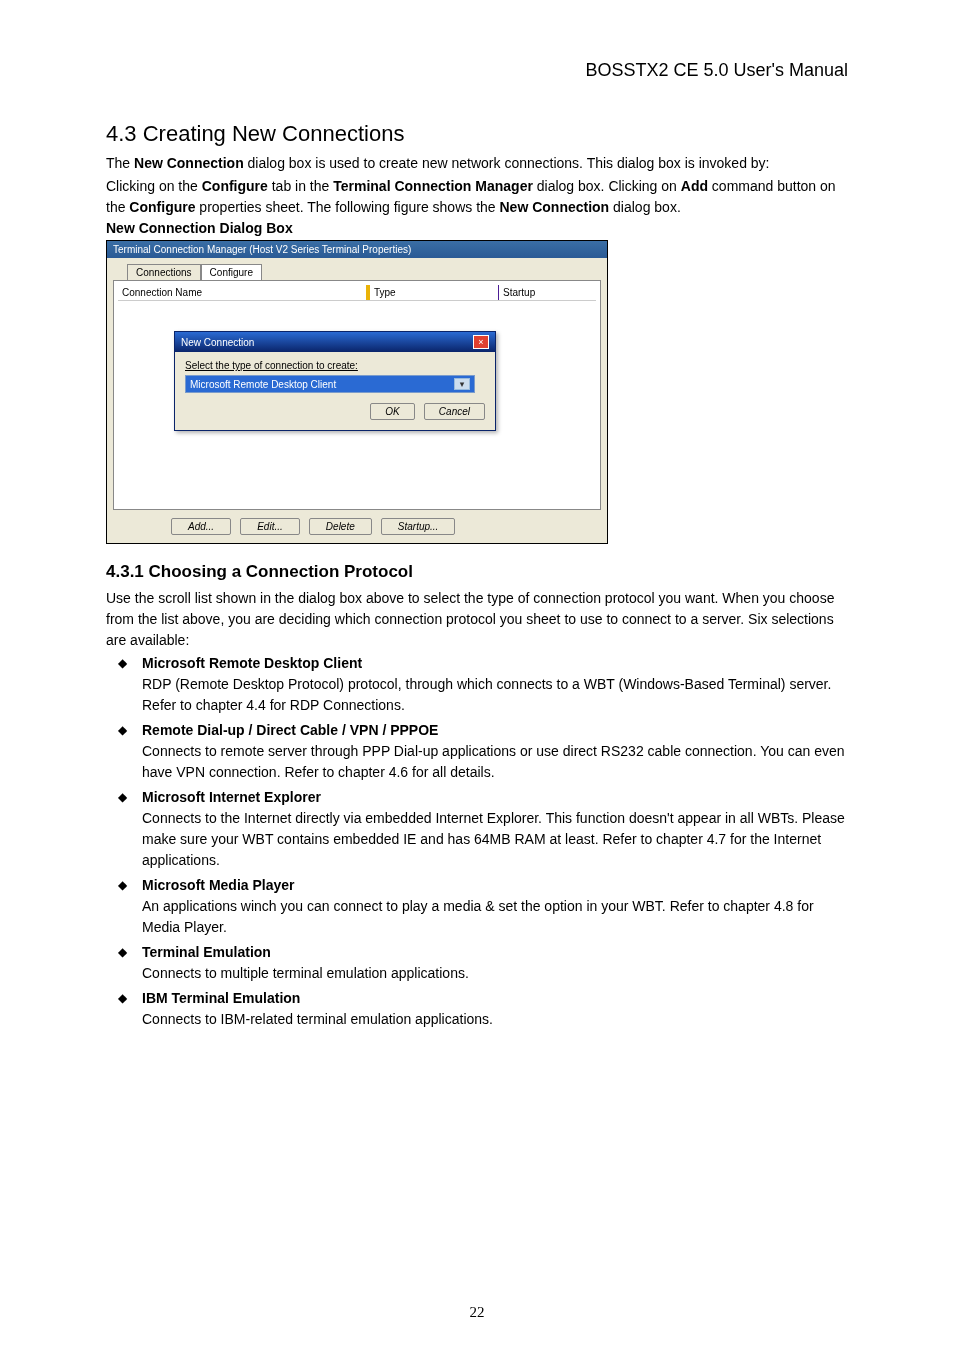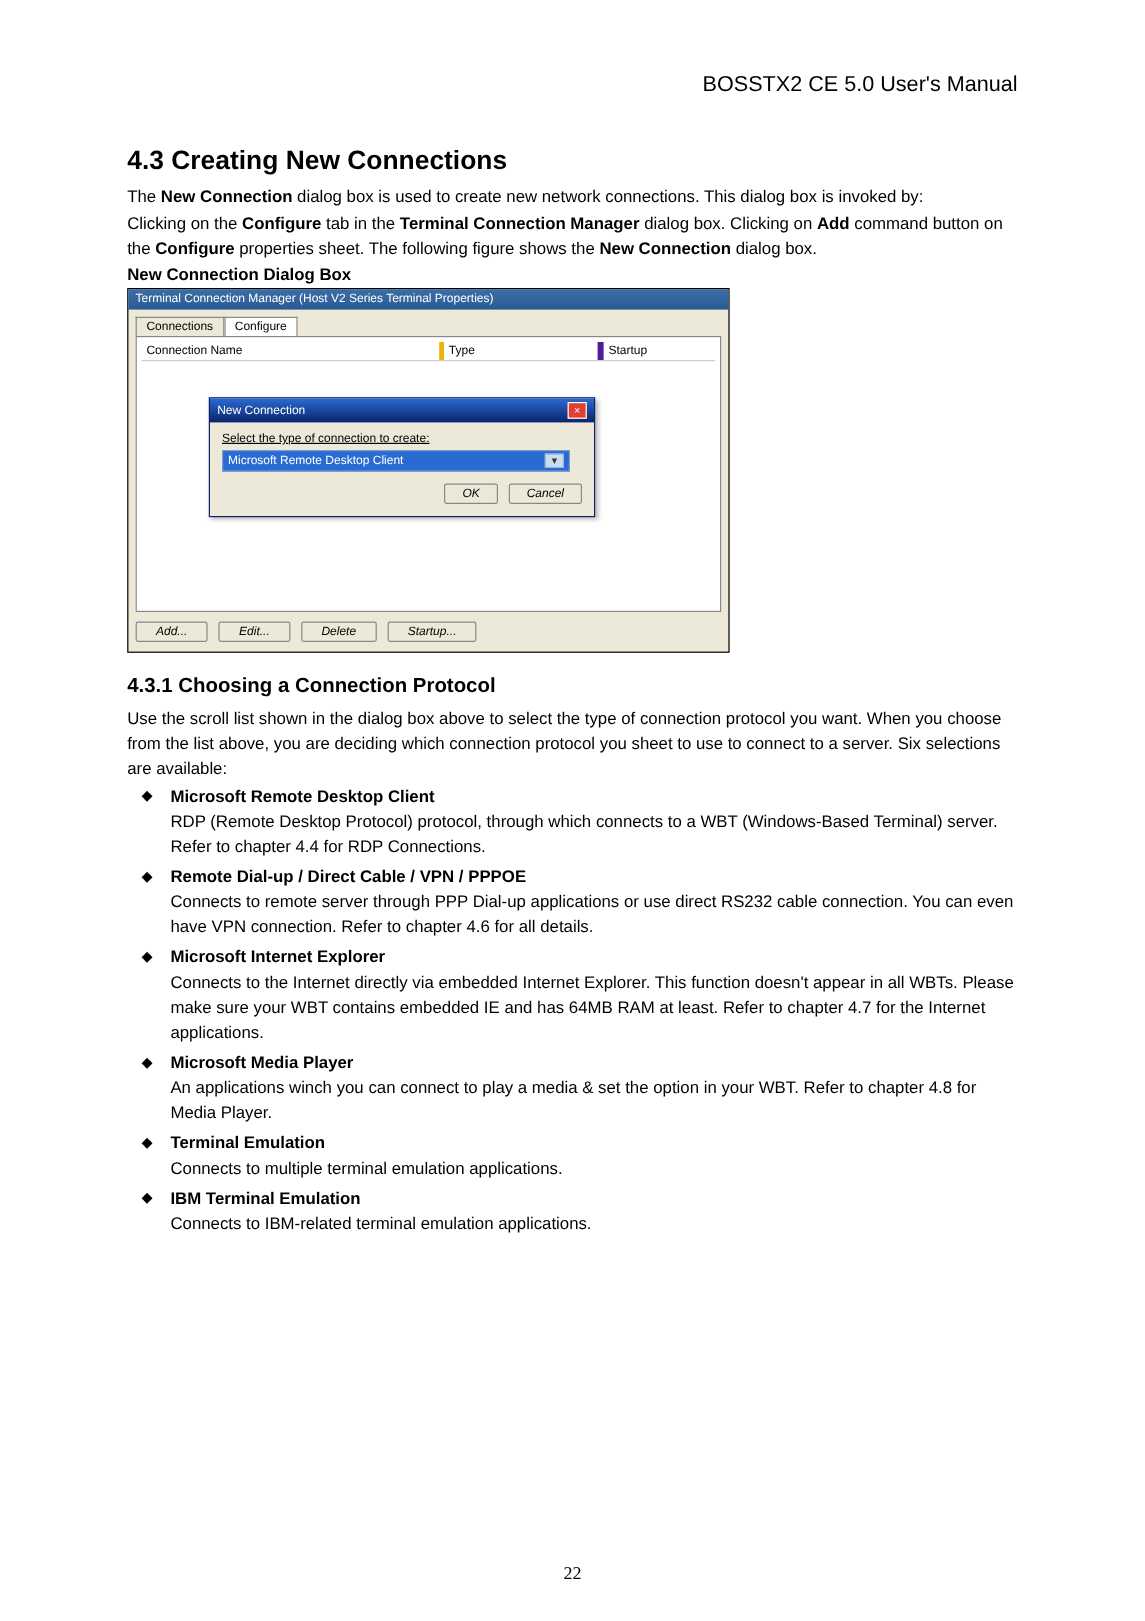--- a/index.html
+++ b/index.html
@@ -18,21 +18,21 @@
     box-sizing: border-box;
     position: relative;
   }
   .header-right {
     text-align: right;
     font-size: 18px;
     margin-bottom: 40px;
   }
   h2.section-title {
     font-size: 22px;
-    font-weight: bold;
+    font-weight: normal;
     margin: 0 0 6px 0;
   }
   .body-text {
     line-height: 1.5;
     margin: 0 0 2px 0;
   }
   .bold { font-weight: bold; }
   .caption {
     font-weight: bold;
     margin-top: 2px;
@@ -45,21 +45,21 @@
     font-size: 11px;
     margin-bottom: 18px;
   }
   .titlebar {
     background: linear-gradient(to bottom, #3a6ea5, #2a5a95);
     color: #fff;
     font-size: 10px;
     padding: 3px 6px;
   }
   .tabrow {
-    padding: 6px 6px 0 6px;
+    padding: 6px 6px 0 20px;
   }
   .tab {
     display: inline-block;
     border: 1px solid #888;
     border-bottom: none;
     padding: 2px 8px;
     font-size: 10px;
     background: #ece9d8;
   }
   .tab.active {
@@ -73,21 +73,21 @@
     min-height: 220px;
     position: relative;
   }
   .cols {
     display: flex;
     font-size: 10px;
     border-bottom: 1px solid #ccc;
   }
   .cols div:nth-child(1){ flex: 0 0 240px; padding: 2px 4px; }
   .cols div:nth-child(2){ flex: 0 0 120px; padding: 2px 4px; border-left: 4px solid #eab308; }
-  .cols div:nth-child(3){ flex: 1; padding: 2px 4px; border-left: 5px solid #4c1d95; }
+  .cols div:nth-child(3){ flex: 1; padding: 2px 4px; border-left: 1px solid #4c1d95; }
   .modal {
     position: absolute;
     left: 60px;
     top: 50px;
     width: 320px;
     border: 1px solid #0a246a;
     background: #ece9d8;
     box-shadow: 2px 2px 4px rgba(0,0,0,0.3);
   }
   .modal-title {
@@ -144,21 +144,22 @@
     display: inline-block;
     border: 1px solid #888;
     background: #ece9d8;
     font-size: 10px;
     padding: 2px 14px;
     margin-left: 6px;
     border-radius: 2px;
     font-style: italic;
   }
   .bottom-buttons {
-    padding: 8px 6px;
+    padding: 8px 20px;
+    margin-left: 44px;
   }
   .bottom-buttons .winbtn {
     padding: 2px 16px;
     margin-left: 0;
     margin-right: 6px;
   }
 
   h3.subsection {
     font-size: 17px;
     font-weight: bold;

